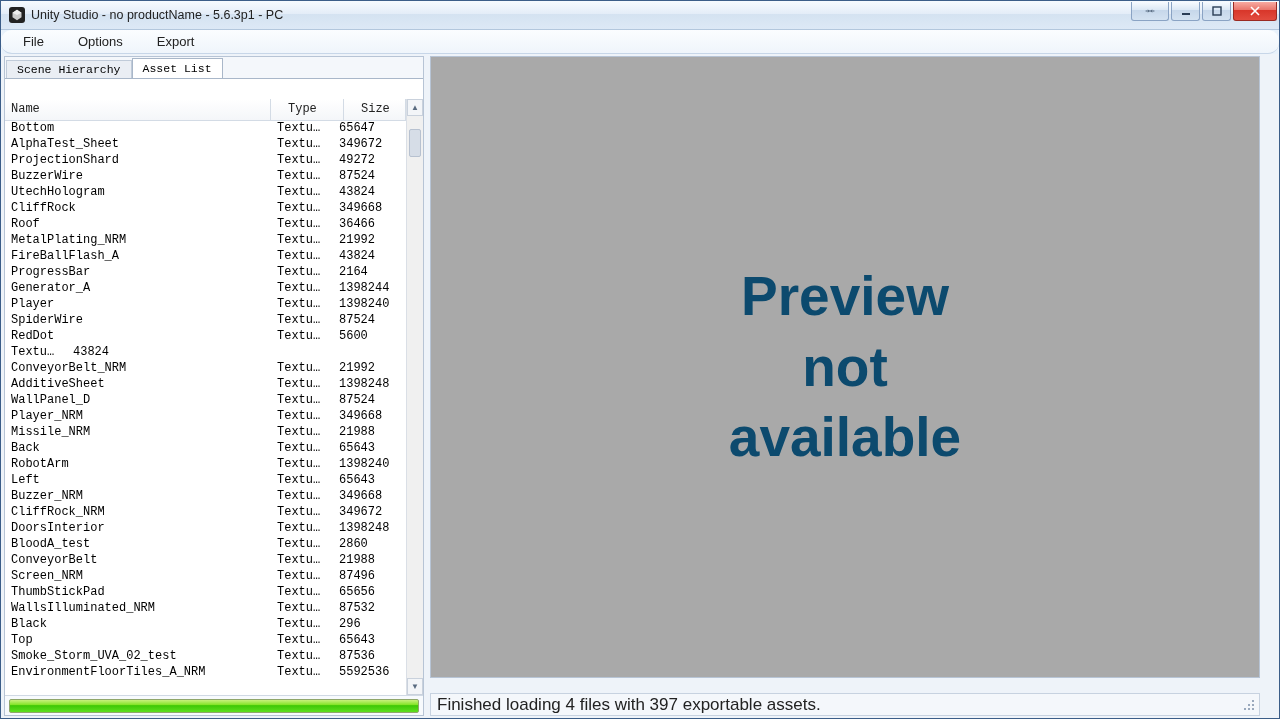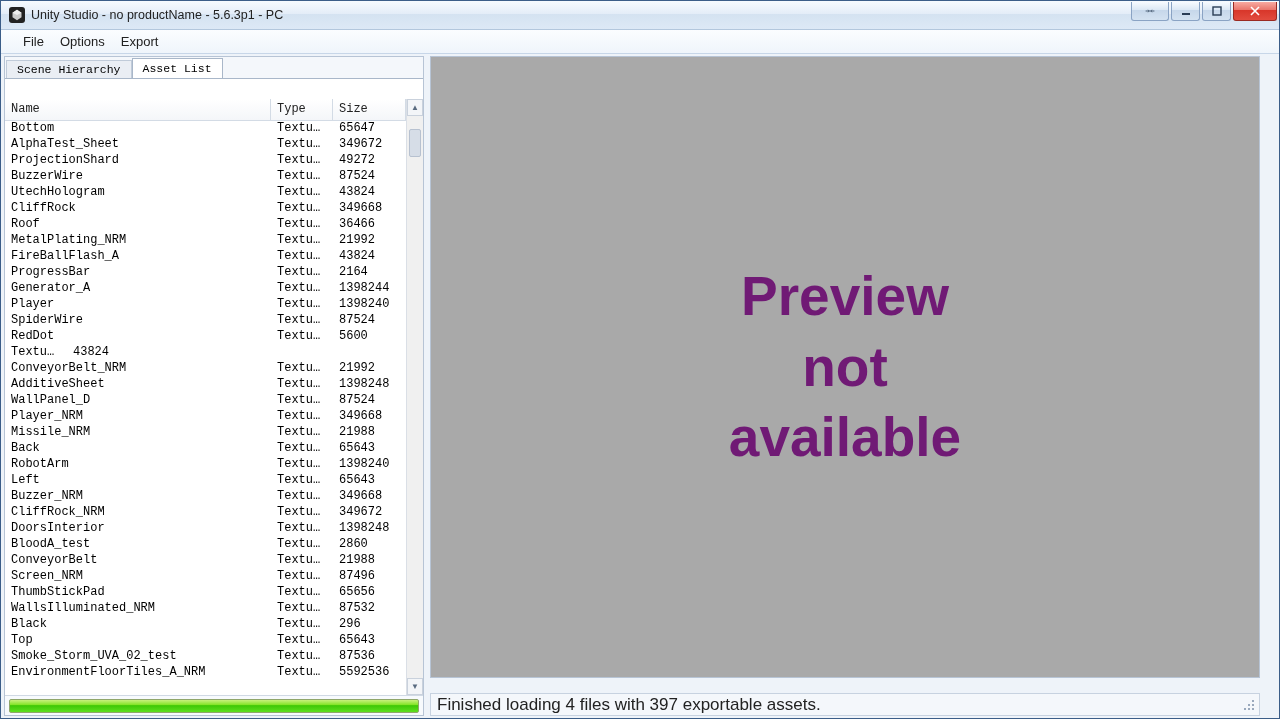--- a/index.html
+++ b/index.html
@@ -47,21 +47,21 @@
     background: linear-gradient(to bottom, #f8aaa1 0%, #e9746a 45%, #d8362a 46%, #e24b3e 100%);
     border-color: #9a2a22; color: #fff; width: 44px;
   }
   .win-btn svg { width: 10px; height: 10px; }
 
   
   .menubar {
     height: 24px;
     background: linear-gradient(to bottom, #fbfdff 0%, #eff5fb 100%);
     border-bottom: 1px solid #c7d6e8;
-    display: flex; align-items: center; padding-left: 14px; 
+    display: flex; align-items: center; padding-left: 14px; gap: 18px; border-radius: 11px;
   }
   .menu-item { font-size: 13px; color: #222; padding: 2px 8px; }
 
   
   .client {
     flex: 1; display: flex;
     background: #eef3f9;
     padding: 2px 19px 2px 3px;
     gap: 6px;
     min-height: 0;
@@ -113,21 +113,21 @@
   }
   .table-scroll {
     flex: 1; overflow: hidden;
     font-family: "SimSun", "Courier New", monospace;
     font-size: 12px;
   }
   .thead {
     display: flex; height: 22px;
     background: linear-gradient(to bottom, #ffffff 0%, #f4f6f9 100%);
     border-bottom: 1px solid #d3dbe5;
-    position: sticky; top: 0;
+    position: sticky; top: 0; gap: 11px;
   }
   .th {
     border-right: 1px solid #d3dbe5;
     padding: 3px 6px; color: #222;
   }
   .th.name { width: 266px; }
   .th.type { width: 62px; }
   .th.size { flex: 1; }
   .tbody { }
   .tr { display: flex; height: 16px; align-items: flex-start; }
@@ -166,21 +166,21 @@
     flex: 1; display: flex; flex-direction: column; min-height: 0;
   }
   .preview {
     flex: 1;
     background: #a9a9a9;
     border: 1px solid #b7c4d5;
     display: flex; align-items: center; justify-content: center;
     text-align: center;
   }
   .preview-text {
-    font-size: 55px; font-weight: 700; color: #701a75;
+    font-size: 55px; font-weight: 700; color: #0c4a6e;
     line-height: 1.28;
     font-family: "Segoe UI", sans-serif;
   }
   .statusbar {
     height: 23px; background: #f4f7fb; border: 1px solid #c7d2e0; border-top: 1px solid #c7d2e0;
     display: flex; align-items: flex-end; padding: 0 6px;
     font-size: 17px; color: #222;
     margin-top: 15px;
     position: relative;
   }

